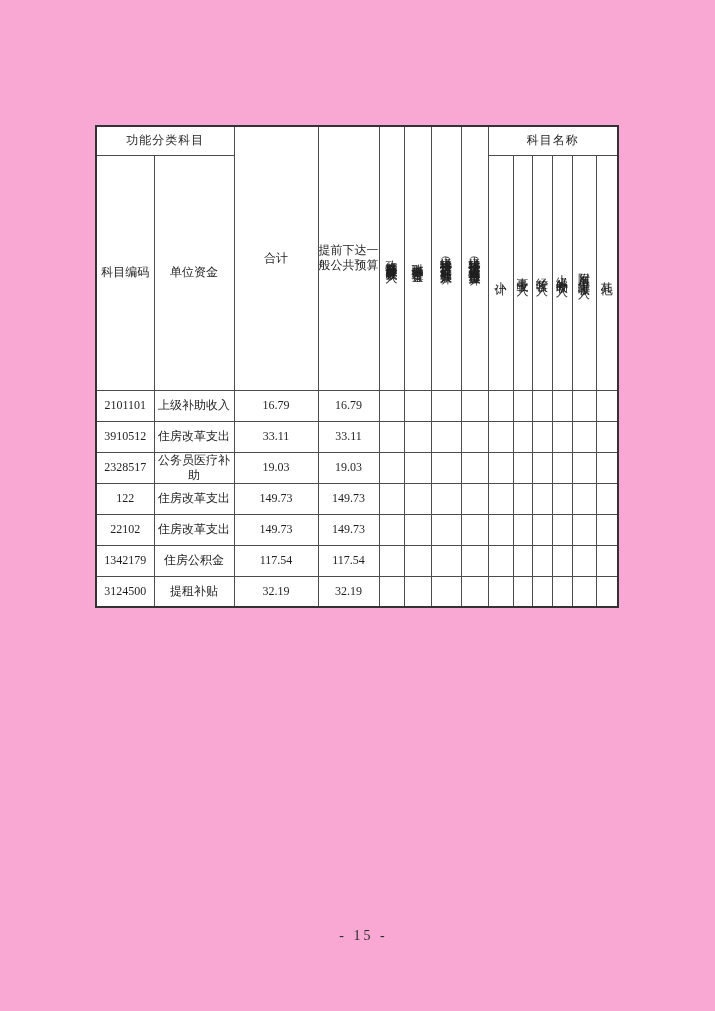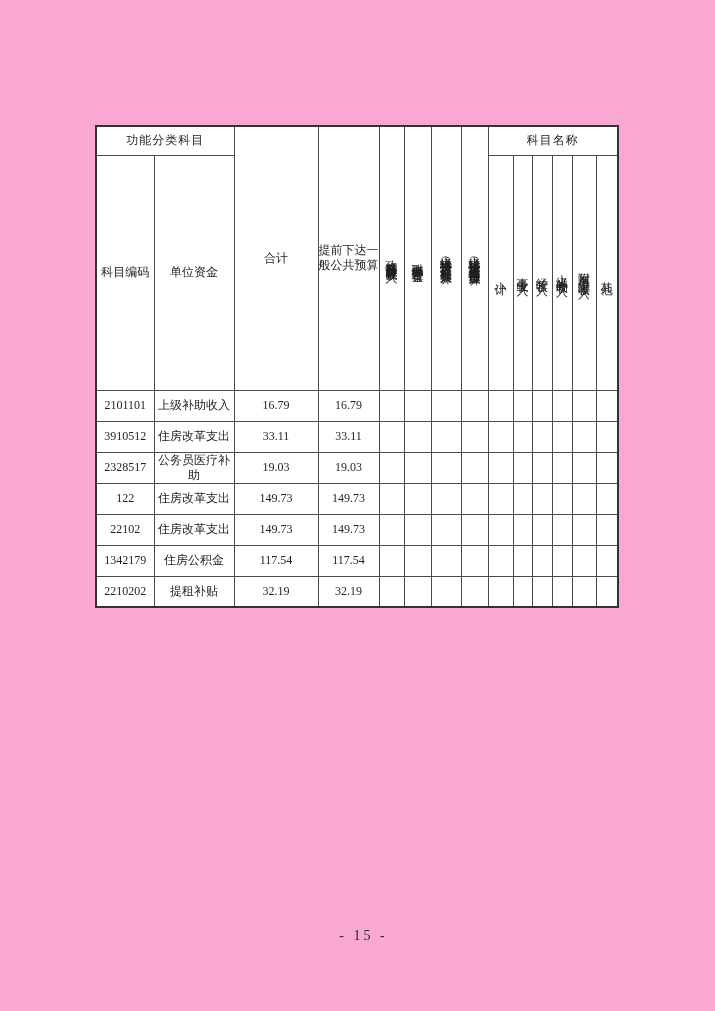--- a/index.html
+++ b/index.html
@@ -243,21 +243,21 @@
             <td></td>
         <td></td>
             <td></td>
         <td></td>
             <td></td>
         <td></td>
             <td></td>
       </tr>
 
       <tr class="drow">
-        <td class="cell-code">2210202</td>
+        <td class="cell-code">3124500</td>
         <td class="cell-name">提租补贴</td>
         <td class="cell-num">32.19</td>
         <td class="cell-num">32.19</td>
         <td></td>
             <td></td>
         <td></td>
             <td></td>
         <td></td>
             <td></td>
         <td></td>

